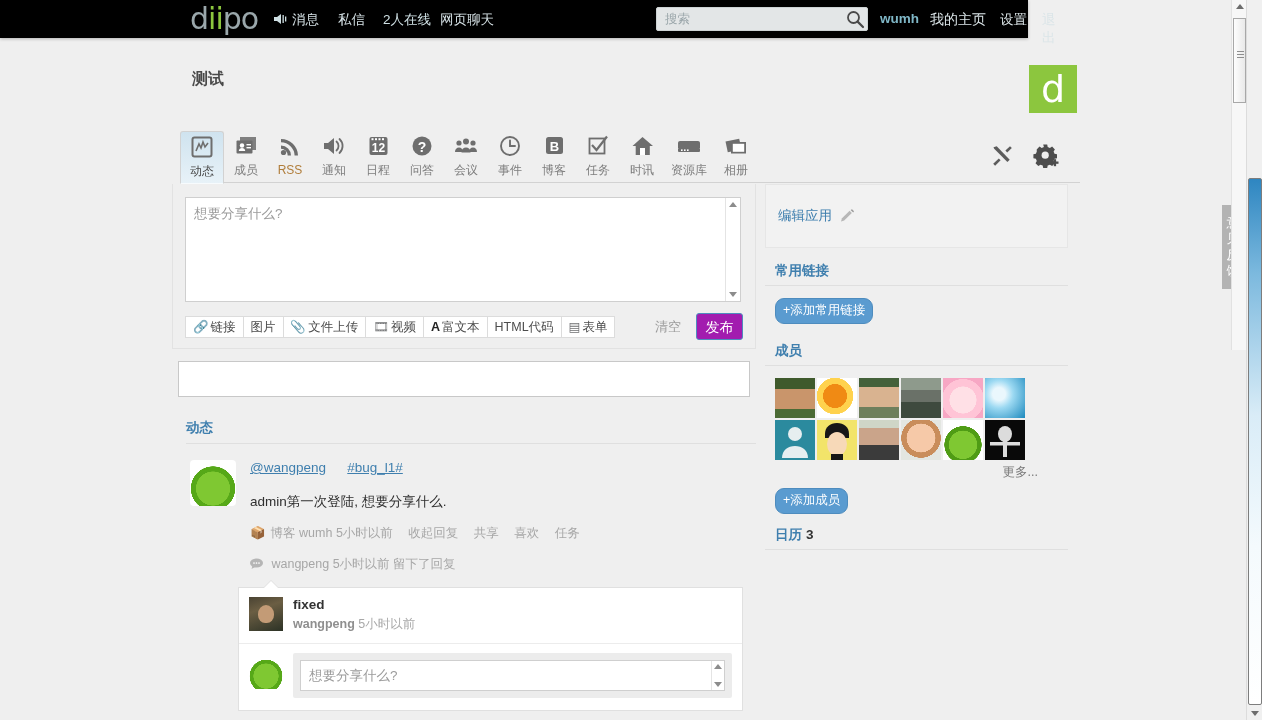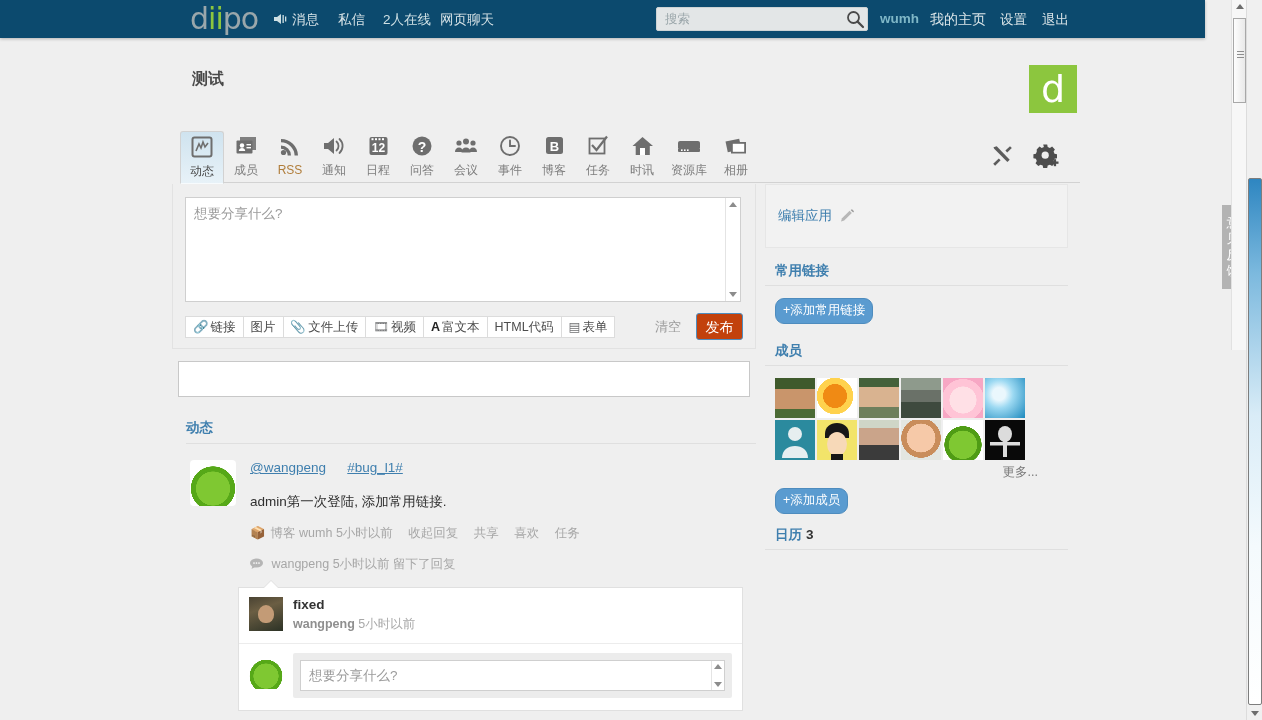--- a/index.html
+++ b/index.html
@@ -9,22 +9,22 @@
     overflow: hidden;
     background: #efefef;
     font-family: "Liberation Sans", "DejaVu Sans", sans-serif;
     font-size: 13px;
     color: #333;
   }
 
   
   #topbar {
     position: absolute; top: 0; left: 0;
-    width: 1205px; height: 38px;
-    background: #0c4a6e;
+    width: 1028px; height: 38px;
+    background: #000000;
     box-shadow: 0 1px 3px rgba(0,0,0,.25);
     z-index: 20;
   }
   #logo {
     position: absolute; left: 190px; top: 2px;
     font-size: 30px; line-height: 34px;
     letter-spacing: -1px;
     color: #9aa7ab;
     font-family: "DejaVu Sans", sans-serif;
     font-weight: 400;
@@ -160,21 +160,21 @@
   }
   .tbtn:first-child { border-left:1px solid #dcdcdc; }
   .tbtn .gi { margin-right:2px; color:#6f7072; font-style:normal;}
   #clear-btn {
     position:absolute; right: 62px; top:2px;
     color:#9a9a9a; font-size:13px; cursor:pointer;
   }
   #publish-btn {
     position:absolute; right:0; top:-3px;
     width: 47px; height: 27px; line-height:27px;
-    background: #c2410c; border:1px solid #4e8cbe;
+    background: #a21caf; border:1px solid #4e8cbe;
     border-radius: 3px;
     color:#fff; text-align:center; font-size:14px;
     cursor:pointer;
   }
 
   #empty-box {
     width: 572px; height: 36px;
     margin: 12px 0 0 6px;
     background: #fff;
     border: 1px solid #c8c8c8;
@@ -566,21 +566,21 @@
 
   <div id="feed-title">动态</div>
 
   <div id="post">
     <div id="post-avatar"></div>
     <div id="post-body">
       <span class="plink">@wangpeng</span>
       <span style="display:inline-block;width:14px"></span>
       <span class="plink">#bug_l1#</span>
 
-      <div id="post-text">admin第一次登陆, 添加常用链接.</div>
+      <div id="post-text">admin第一次登陆, 想要分享什么.</div>
 
       <div class="metaline">
         <span class="mi">📦</span><span>博客</span>
         <span>wumh</span>
         <span>5小时以前</span>
         <span class="ma">收起回复</span>
         <span class="ma">共享</span>
         <span class="ma">喜欢</span>
         <span class="ma">任务</span>
       </div>

